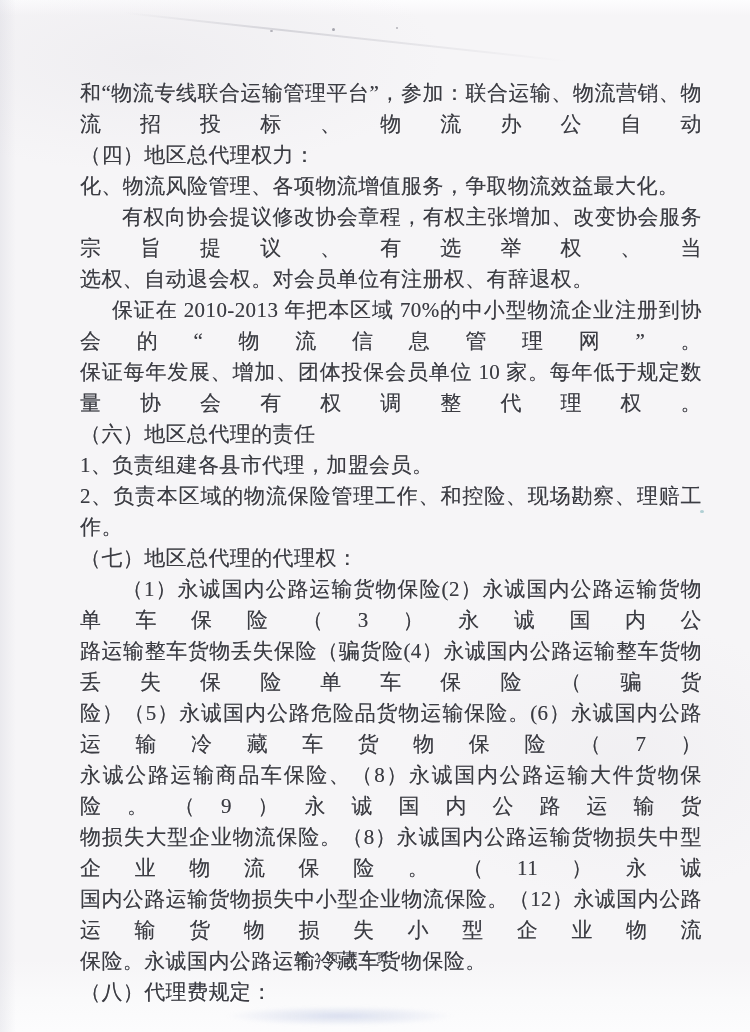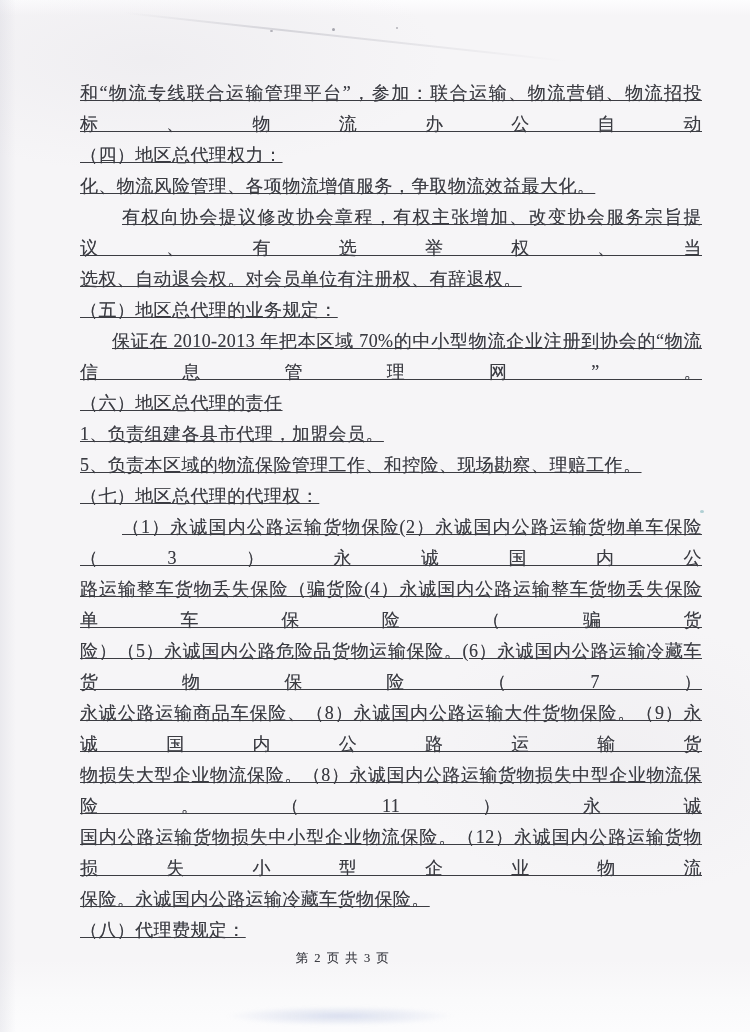--- a/index.html
+++ b/index.html
@@ -37,28 +37,27 @@
     position:absolute;left:225px;top:1006px;width:230px;height:20px;
     background:radial-gradient(ellipse at center, rgba(162,176,216,0.38), rgba(162,176,216,0) 70%);
     filter:blur(1.5px);
   }
   
   .textblock{
     position:absolute;left:80px;top:78px;width:622px;
   }
   p.ln{
     margin:0;
-    font-size:18px;
+    font-size:21px;
     line-height:31px;
     color:#3b3c42;
     letter-spacing:0.4px;
     text-align:justify;
     white-space:normal;
     text-shadow:0 0 0.5px rgba(70,70,82,0.55);
-    text-decoration:underline;
   }
   p.j{text-align-last:justify;}
   p.ind-a{text-indent:42px;}
   p.ind-b{text-indent:32px;}
   .footer{
     position:absolute;left:0;right:0;top:950px;
     text-align:center;
     transform:translateX(-32px);
     font-size:12.5px;
     letter-spacing:1.5px;
@@ -78,25 +77,25 @@
   <div class="speck speck-3"></div>
   <div class="speck speck-4"></div>
   <div class="smudge-bottom"></div>
 
   <main class="textblock">
     <p class="ln j">和“物流专线联合运输管理平台”，参加：联合运输、物流营销、物流招投标、物流办公自动</p>
     <p class="ln">（四）地区总代理权力：</p>
     <p class="ln">化、物流风险管理、各项物流增值服务，争取物流效益最大化。</p>
     <p class="ln j ind-a">有权向协会提议修改协会章程，有权主张增加、改变协会服务宗旨提议、有选举权、当</p>
     <p class="ln">选权、自动退会权。对会员单位有注册权、有辞退权。</p>
-    <p class="ln">（五）地区总代理的业务规定：</p>
     <p class="ln j ind-b">保证在 2010-2013 年把本区域 70%的中小型物流企业注册到协会的“物流信息管理网”。</p>
+    <p class="ln j">保证每年发展、增加、团体投保会员单位 10 家。每年低于规定数量协会有权调整代理权。</p>
     <p class="ln">（六）地区总代理的责任</p>
     <p class="ln">1、负责组建各县市代理，加盟会员。</p>
-    <p class="ln">5、负责本区域的物流保险管理工作、和控险、现场勘察、理赔工作。</p>
+    <p class="ln">2、负责本区域的物流保险管理工作、和控险、现场勘察、理赔工作。</p>
     <p class="ln">（七）地区总代理的代理权：</p>
     <p class="ln j ind-a">（1）永诚国内公路运输货物保险(2）永诚国内公路运输货物单车保险（3）永诚国内公</p>
     <p class="ln j">路运输整车货物丢失保险（骗货险(4）永诚国内公路运输整车货物丢失保险单车保险（骗货</p>
     <p class="ln j">险）（5）永诚国内公路危险品货物运输保险。(6）永诚国内公路运输冷藏车货物保险（7）</p>
     <p class="ln j">永诚公路运输商品车保险、（8）永诚国内公路运输大件货物保险。（9）永诚国内公路运输货</p>
     <p class="ln j">物损失大型企业物流保险。（8）永诚国内公路运输货物损失中型企业物流保险。（11）永诚</p>
     <p class="ln j">国内公路运输货物损失中小型企业物流保险。（12）永诚国内公路运输货物损失小型企业物流</p>
     <p class="ln">保险。永诚国内公路运输冷藏车货物保险。</p>
     <p class="ln">（八）代理费规定：</p>
 

